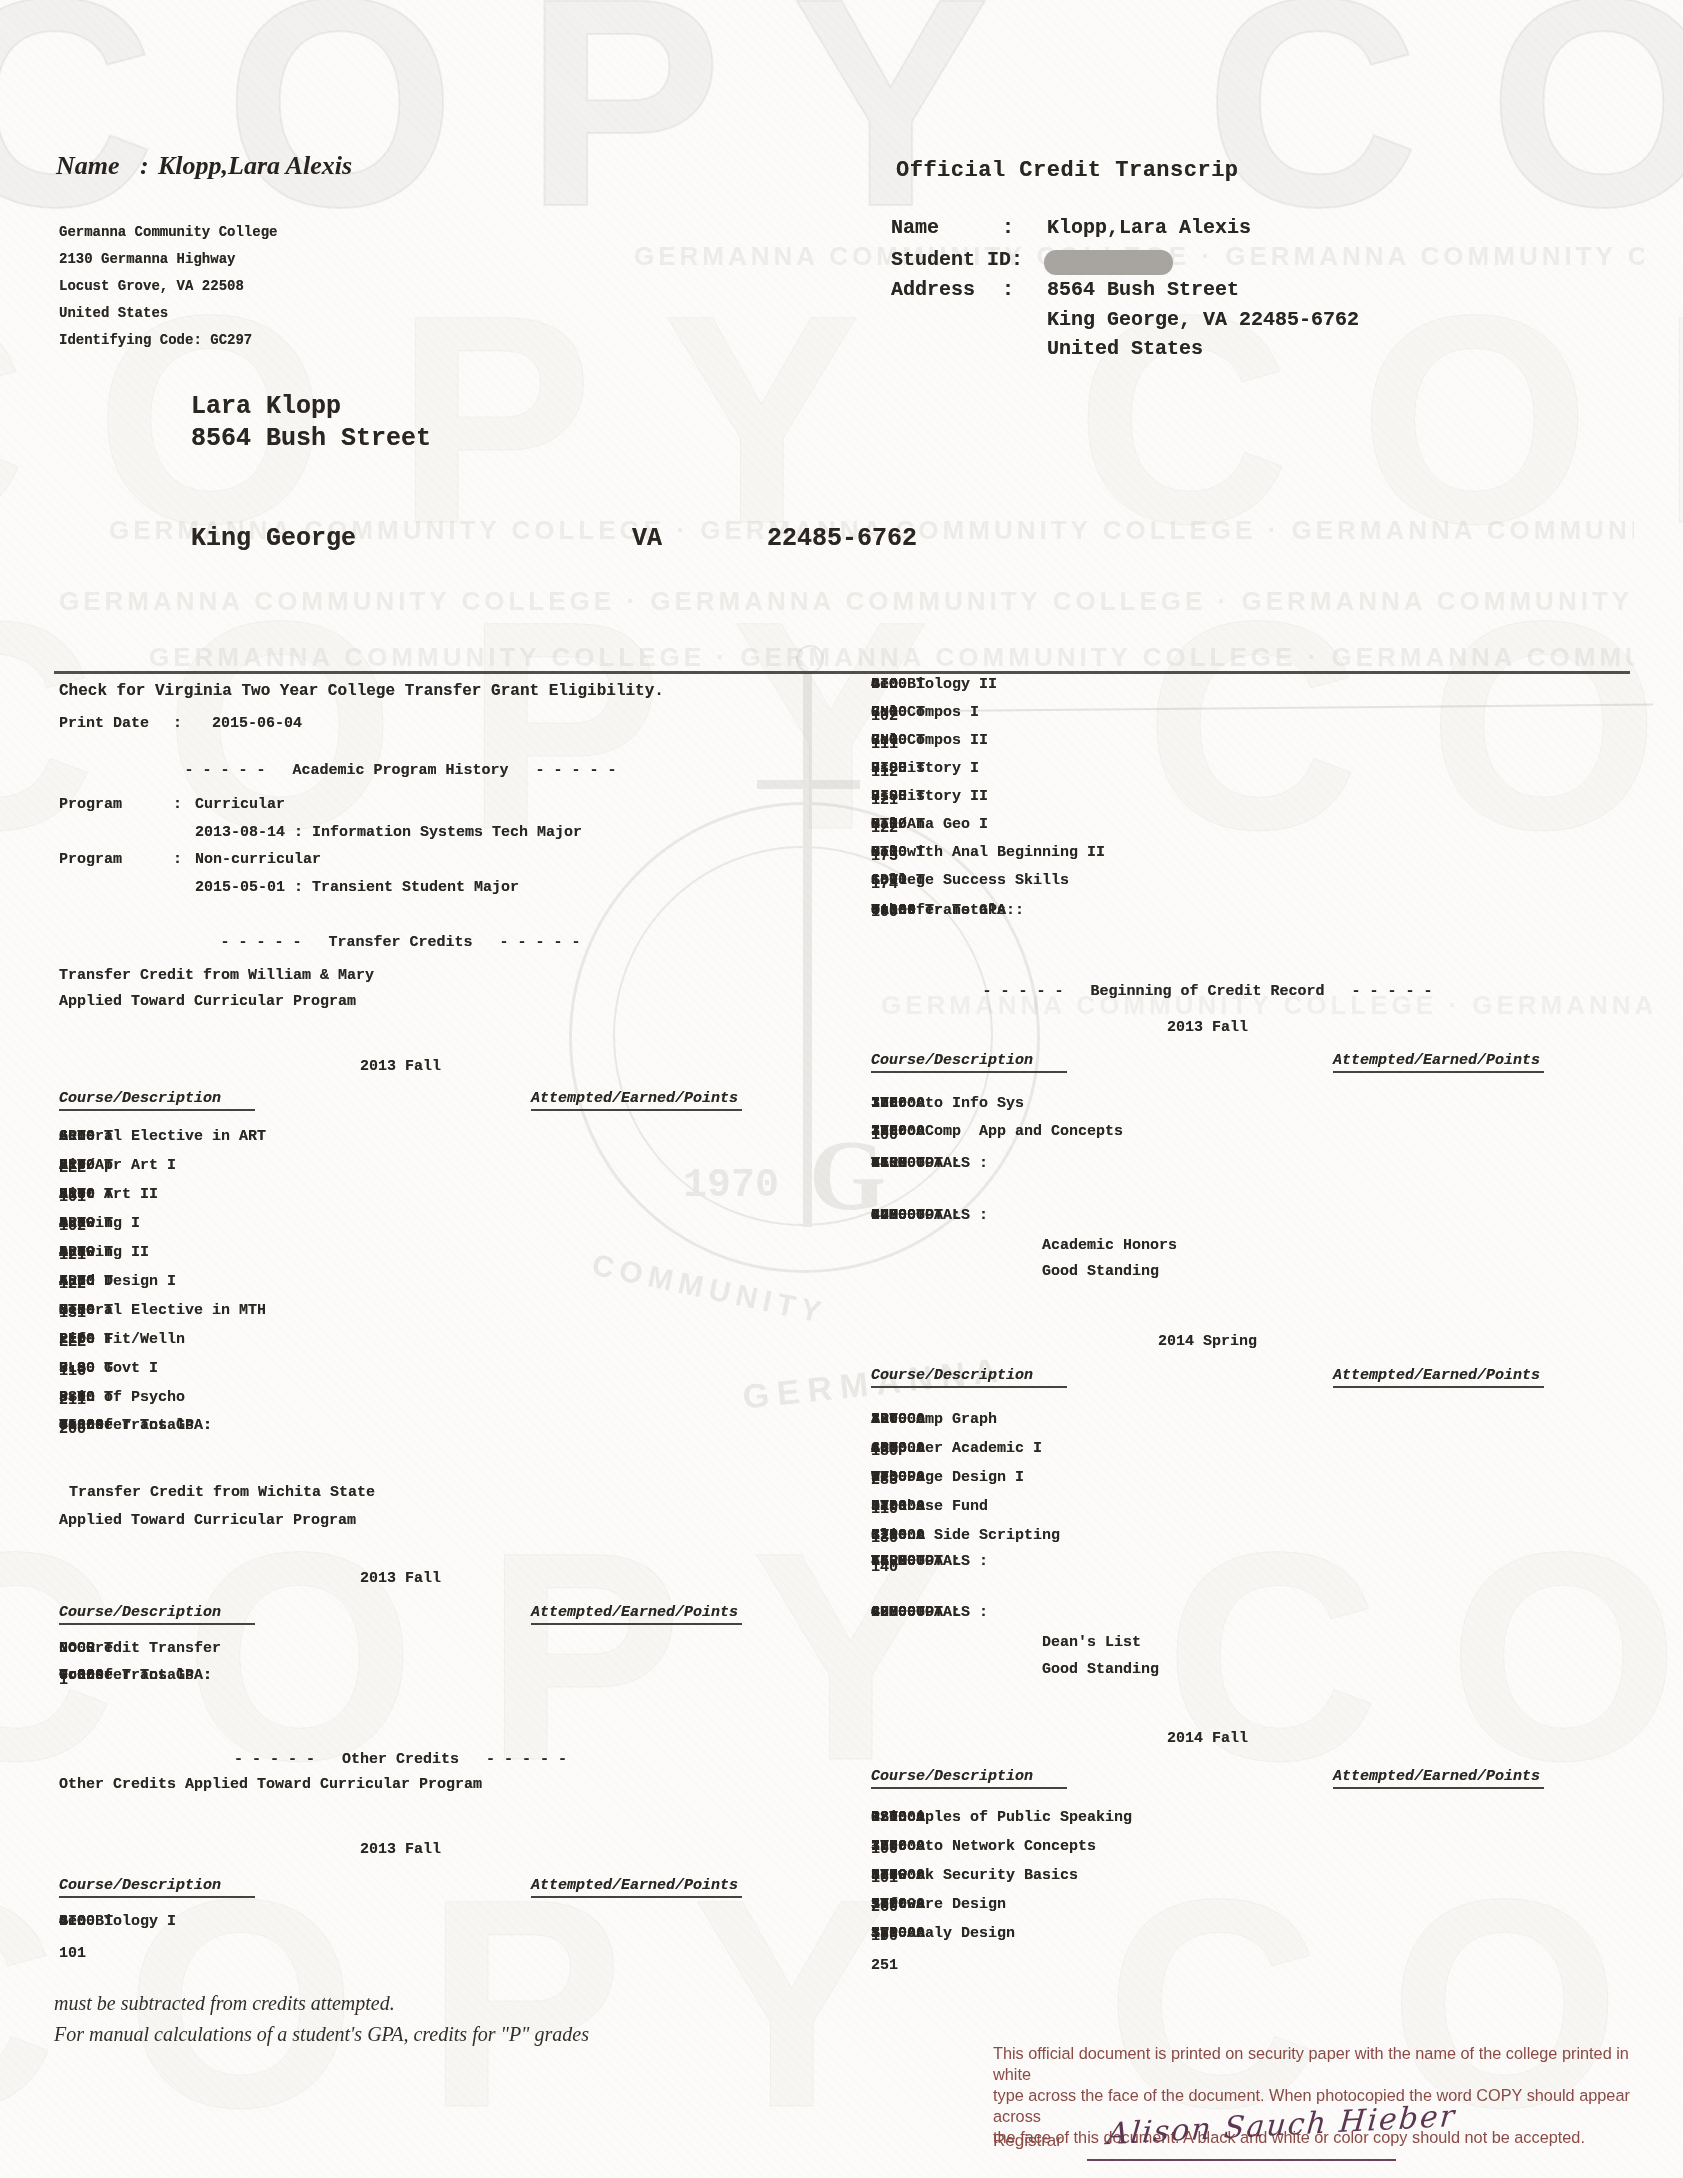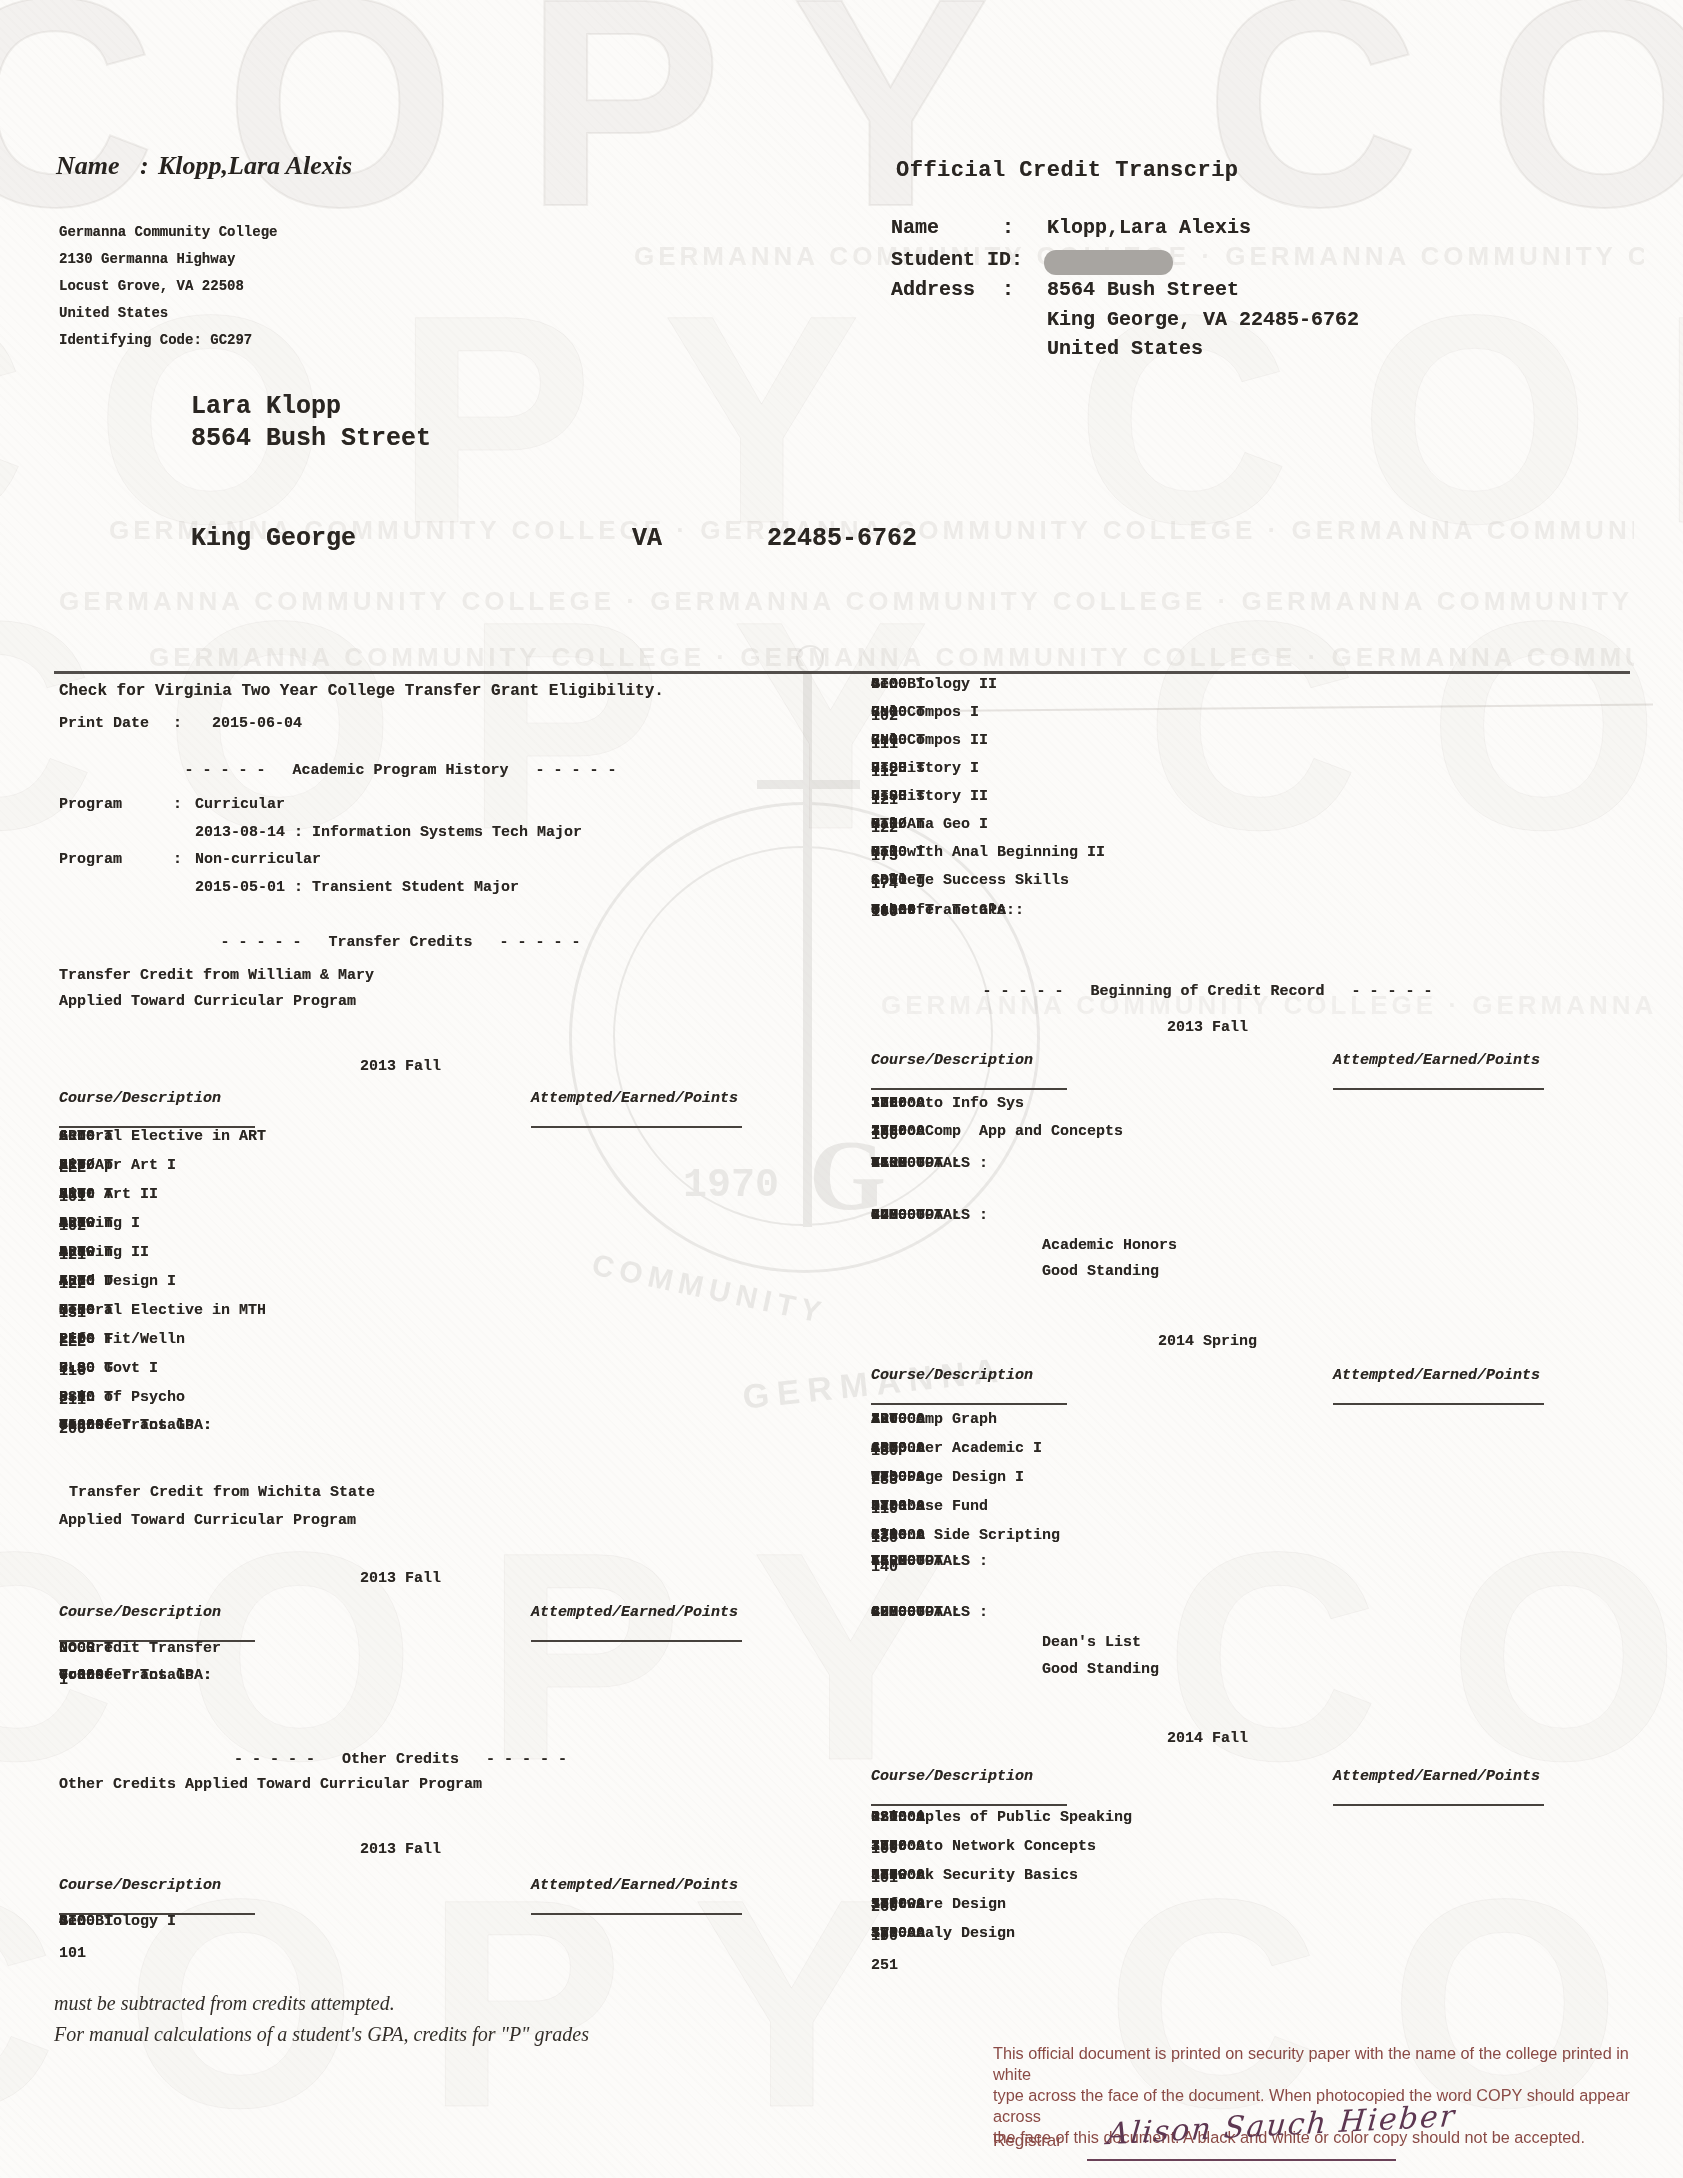--- a/index.html
+++ b/index.html
@@ -60,21 +60,21 @@
   .c-att{right:205;}
   .c-earn{right:100;}
   .c-pts{right:2;}
   .trow-tot{position:absolute;height:29px;}
   .trow-tot span{position:absolute;white-space:pre;}
   .tl1{left:38;}  .tl2{left:196;}  .tl3{left:262;}
   .rtl1{left:42;} .rtl2{left:200;} .rtl3{left:272;}
   .gl1{left:84;}  .gl2{left:196;}  .gl3{left:300;}
 
   .hdrrow{font-style:italic;}
-  .hdr-u{border-bottom:2px solid #47423d;padding-right:34px;padding-bottom:19px;font-style:italic;}
+  .hdr-u{border-bottom:2px solid #47423d;padding-right:34px;padding-bottom:2px;font-style:italic;}
   .hdr-r{position:absolute;right:0;padding-right:4px;}
 
   .note{font-size:20px;line-height:31px;color:#332e29;}
   .security{font-size:16.3px;line-height:21px;color:#8a4a45;}
   .reglbl{font-size:17px;color:#8a4a45;}
   .sig{font-family:"DejaVu Serif","Liberation Serif",serif;font-style:italic;font-size:30px;
        color:#5d3751;letter-spacing:2px;transform:rotate(-3deg) skewX(-8deg);}
   .sigline{position:absolute;background:#6a4157;}
 </style>
 </head>

